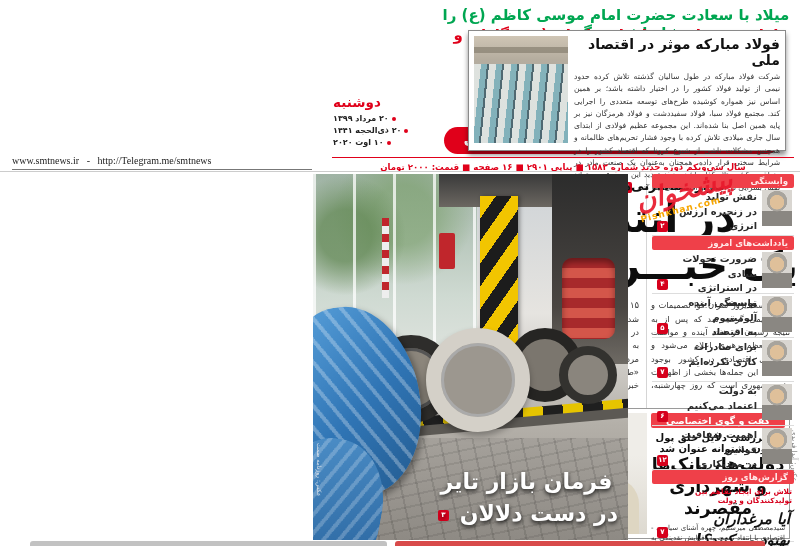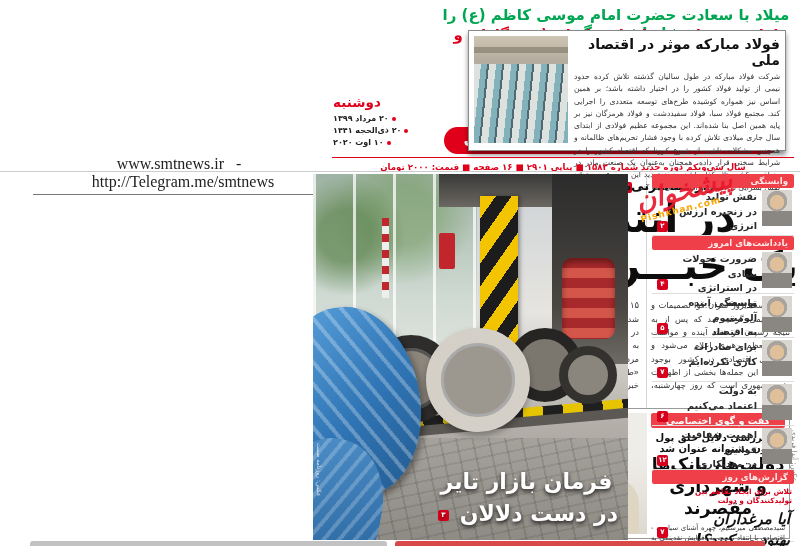--- a/index.html
+++ b/index.html
@@ -29,22 +29,22 @@
   .steel-title { font-size:14px; font-weight:bold; color:#111; text-align:right; margin-bottom:3px; }
   .steel-body { font-size:7.6px; line-height:1.62; text-align:justify; color:#333; }
   .steel-photo { width:94px; height:107px; flex-shrink:0; position:relative; overflow:hidden;
     background:linear-gradient(180deg,#cfc5b5 0%,#b5ad9f 22%,#9aa3a8 100%); }
   .steel-photo .coils { position:absolute; bottom:0; left:0; right:0; height:74%;
     background:repeating-linear-gradient(96deg,#e3e8e5 0 7px,#7fb3bd 7px 13px,#46626c 13px 15px);
     opacity:.9; }
   .steel-photo .beam { position:absolute; top:10%; left:0; right:0; height:6%;
     background:#8d8677; opacity:.8; }
   
-  .urls { position:absolute; top:155px; left:33px; width:300px; direction:ltr; text-align:center;
-    font-family:"Liberation Serif", serif; font-size:16px; color:#222;
+  .urls { position:absolute; top:155px; left:12px; width:300px; direction:ltr; text-align:left;
+    font-family:"Liberation Serif", serif; font-size:10px; color:#222;
     border-bottom:1px solid #777; padding-bottom:3px; }
   .date-block { position:absolute; top:94px; left:333px; width:104px; text-align:left; }
   .weekday { color:#e0001a; font-size:13.5px; font-weight:bold; margin-bottom:4px; }
   .date-row { font-size:8px; font-weight:bold; color:#222; margin-top:3px; }
   .date-row .dot { display:inline-block; width:4px; height:4px; background:#e0001a;
     border-radius:50%; margin-left:3px; vertical-align:middle; }
   .issue-line { position:absolute; top:157px; left:332px; width:462px;
     border-top:1.5px solid #e0001a; padding-top:4px; text-align:center;
     color:#e0001a; font-size:8.6px; font-weight:bold; }
   .content-divider { position:absolute; top:171px; left:0; right:0; border-top:1px solid #ccc; }

